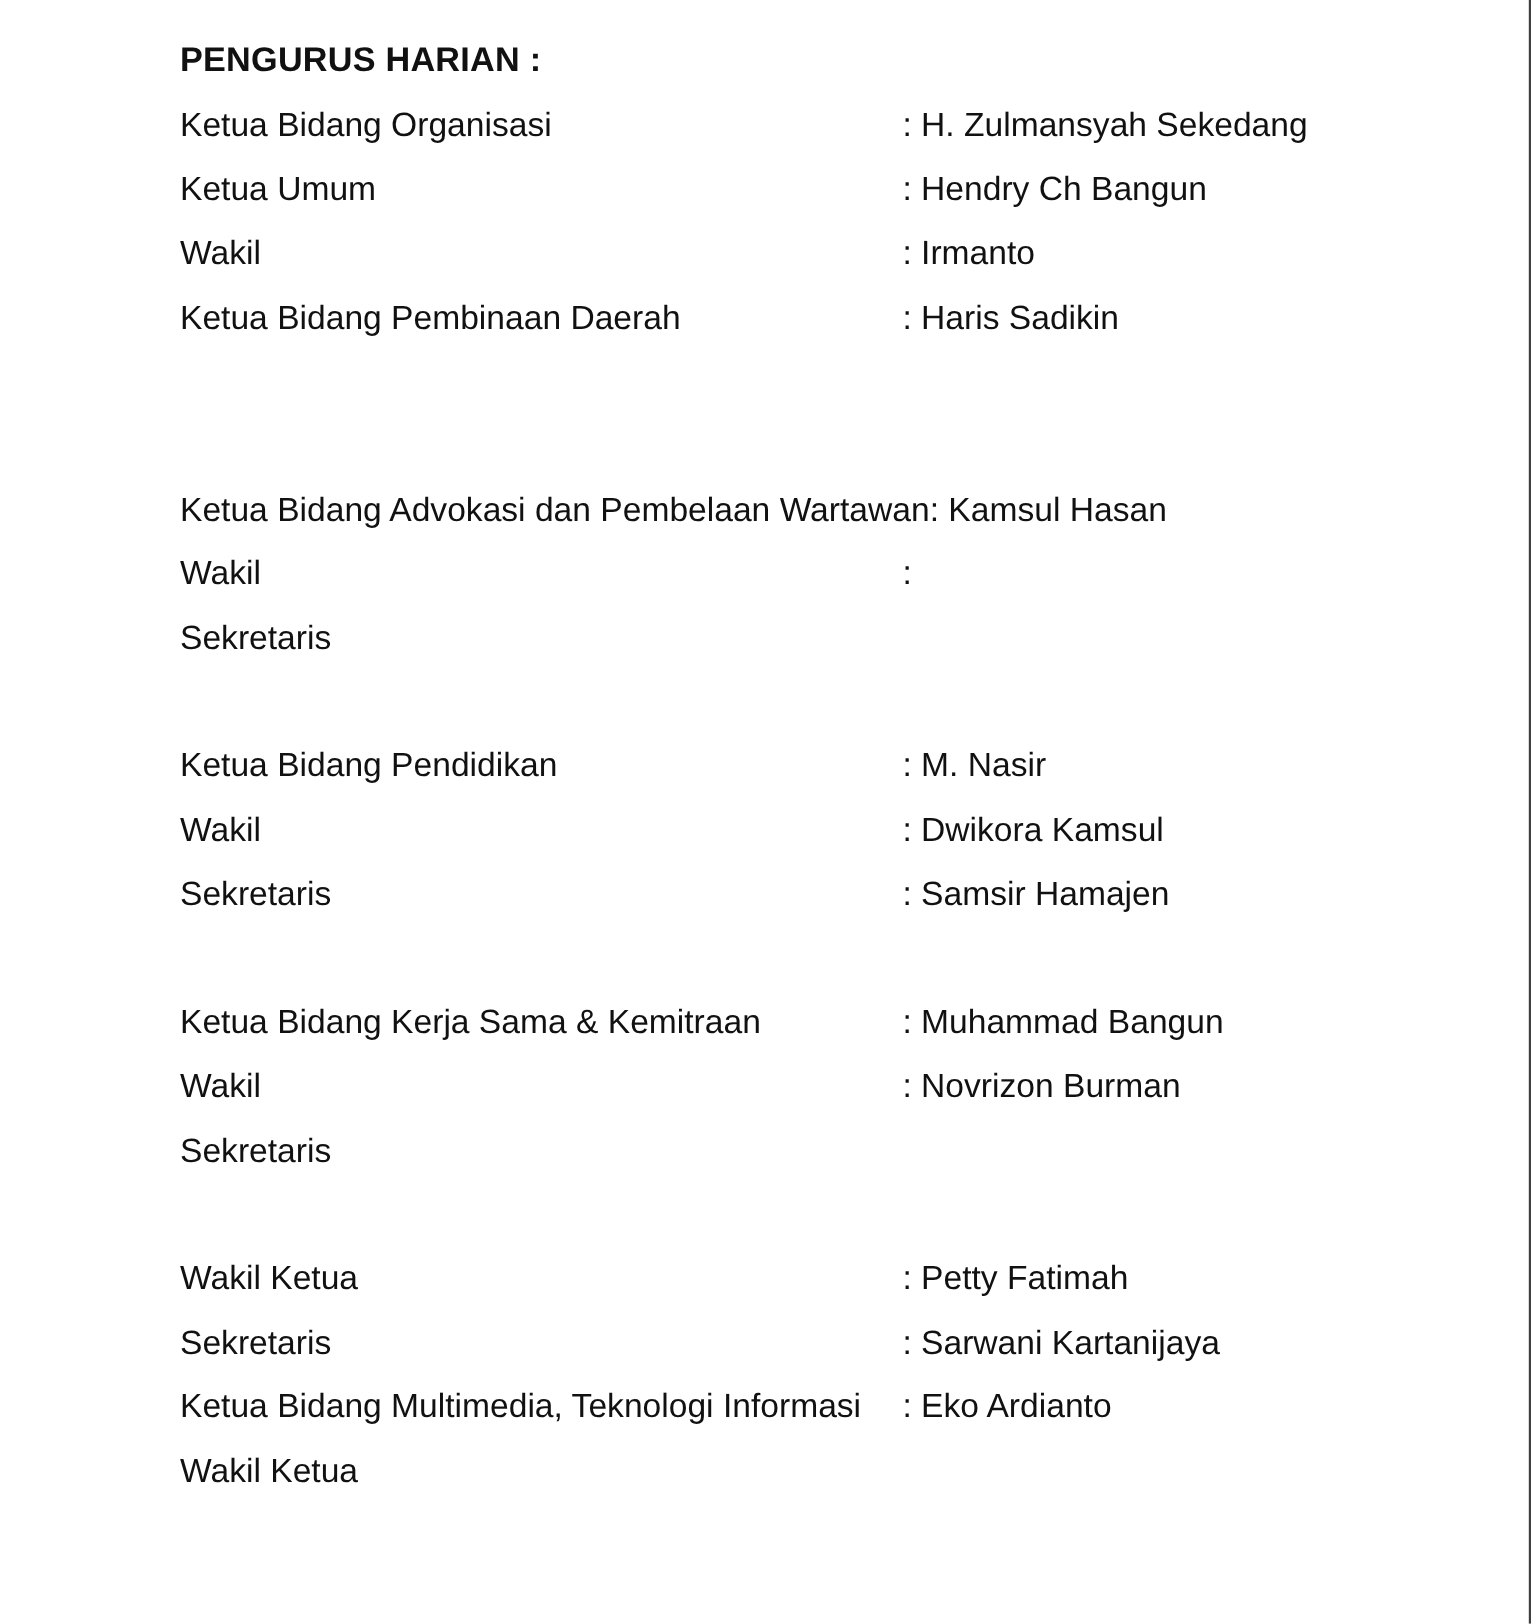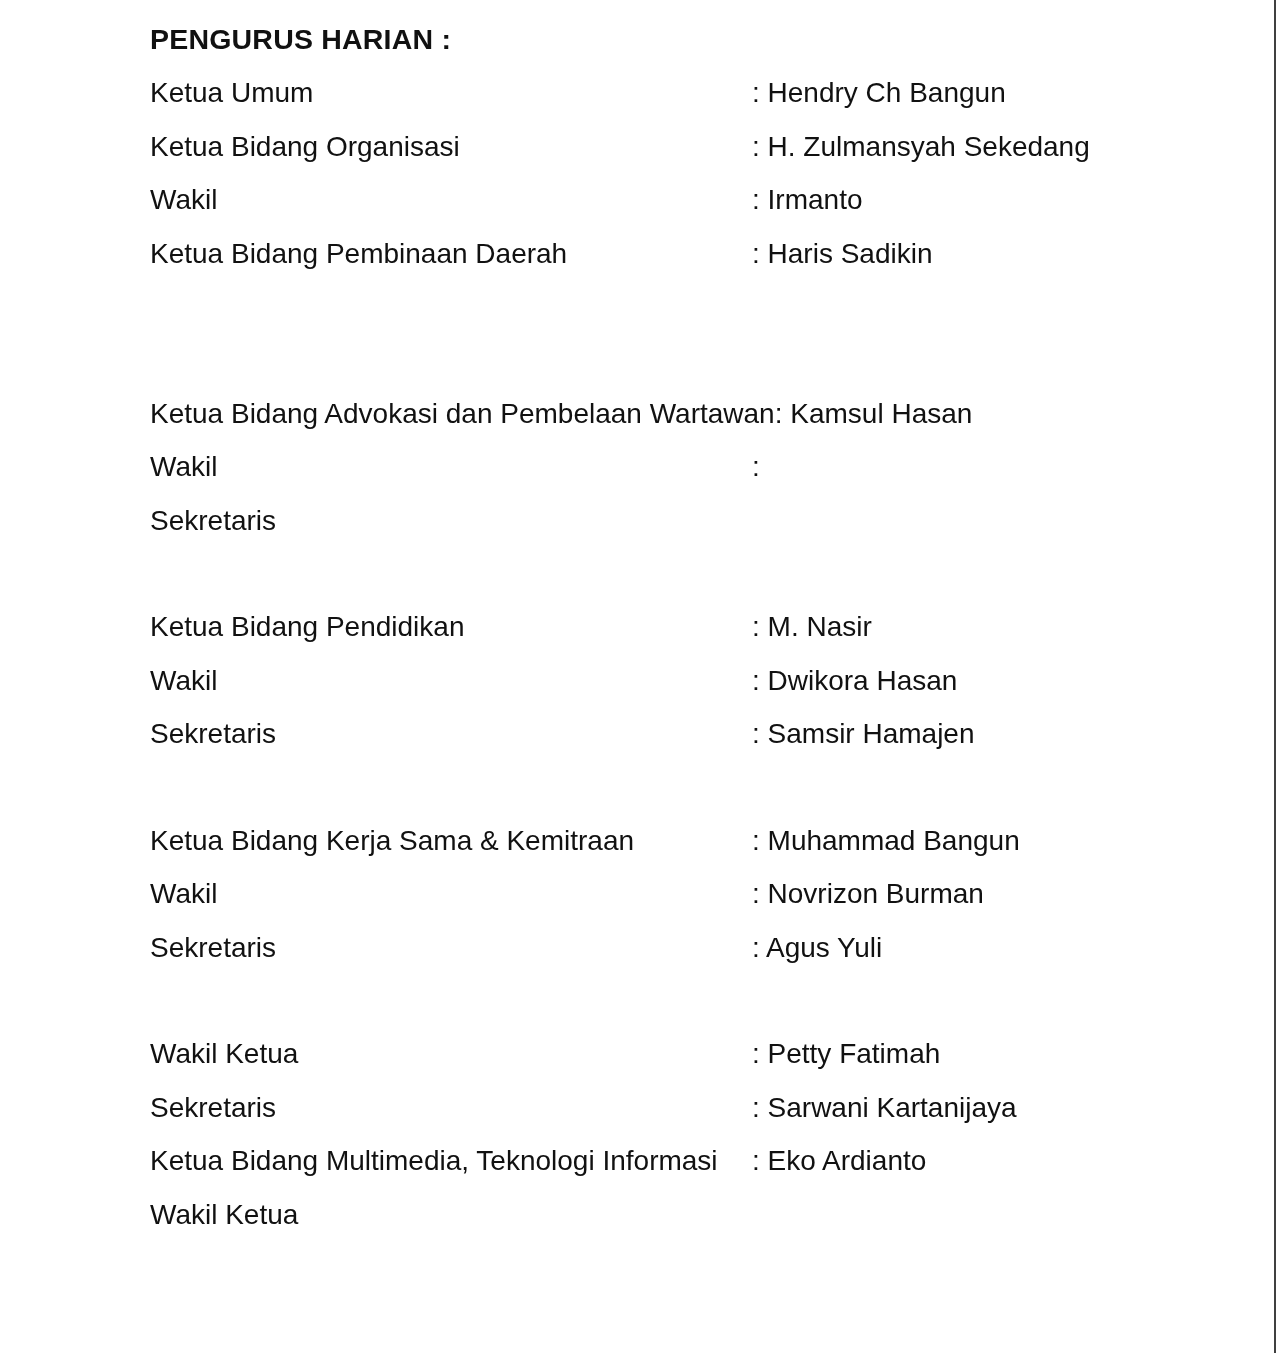--- a/index.html
+++ b/index.html
@@ -10,21 +10,21 @@
   body {
     width: 1276px;
     height: 1353px;
     box-sizing: border-box;
     font-family: "Liberation Sans", sans-serif;
     color: #111111;
     border-right: 2px solid #404040;
     overflow: hidden;
   }
   .page {
-    padding: 13px 0 0 150px;
+    padding: 24px 0 0 150px;
   }
   .row {
     display: flex;
     align-items: center;
     height: 53.4px;
     line-height: 53.4px;
     font-size: 28px;
     white-space: nowrap;
   }
   .row .label {
@@ -53,26 +53,26 @@
 </style>
 </head>
 <body style="color: rgb(17, 17, 17); border-right-color: rgb(64, 64, 64); background: rgb(255, 255, 255);">
 
 <div class="page">
   <div class="heading-row">
     <h1 class="heading">PENGURUS HARIAN :</h1>
   </div>
   <div id="roster">
       <div class="row">
+        <span class="label">Ketua Bidang Organisasi</span>
+        <span class="value">: H. Zulmansyah Sekedang</span>
+      </div>
+      <div class="row">
         <span class="label">Ketua Umum</span>
         <span class="value">: Hendry Ch Bangun</span>
-      </div>
-      <div class="row">
-        <span class="label">Ketua Bidang Organisasi</span>
-        <span class="value">: H. Zulmansyah Sekedang</span>
       </div>
       <div class="row">
         <span class="label">Wakil</span>
         <span class="value">: Irmanto</span>
       </div>
       <div class="row">
         <span class="label">Ketua Bidang Pembinaan Daerah</span>
         <span class="value">: Haris Sadikin</span>
       </div>
       <div class="gap" style="height: 106.8px;"></div>
@@ -87,38 +87,37 @@
       <div class="row">
         <span class="label">Sekretaris</span>
       </div>
       <div class="gap" style="height: 53.4px;"></div>
       <div class="row">
         <span class="label">Ketua Bidang Pendidikan</span>
         <span class="value">: M. Nasir</span>
       </div>
       <div class="row">
         <span class="label">Wakil</span>
-        <span class="value">: Dwikora Hasan</span>
+        <span class="value">: Dwikora Kamsul</span>
       </div>
       <div class="row">
         <span class="label">Sekretaris</span>
         <span class="value">: Samsir Hamajen</span>
       </div>
       <div class="gap" style="height: 53.4px;"></div>
       <div class="row">
         <span class="label">Ketua Bidang Kerja Sama &amp; Kemitraan</span>
         <span class="value">: Muhammad Bangun</span>
       </div>
       <div class="row">
         <span class="label">Wakil</span>
         <span class="value">: Novrizon Burman</span>
       </div>
       <div class="row">
         <span class="label">Sekretaris</span>
-        <span class="value">: Agus Yuli</span>
       </div>
       <div class="gap" style="height: 53.4px;"></div>
       <div class="row">
         <span class="label">Wakil Ketua</span>
         <span class="value">: Petty Fatimah</span>
       </div>
       <div class="row">
         <span class="label">Sekretaris</span>
         <span class="value">: Sarwani Kartanijaya</span>
       </div>

